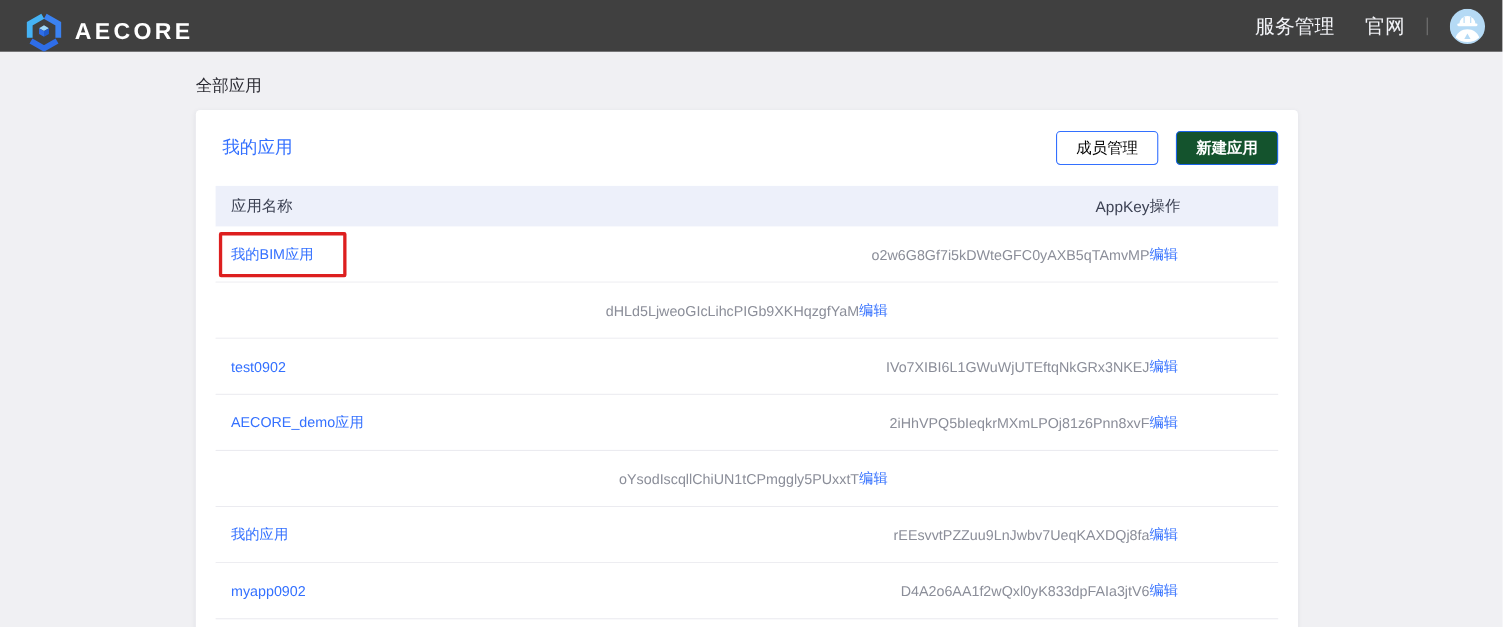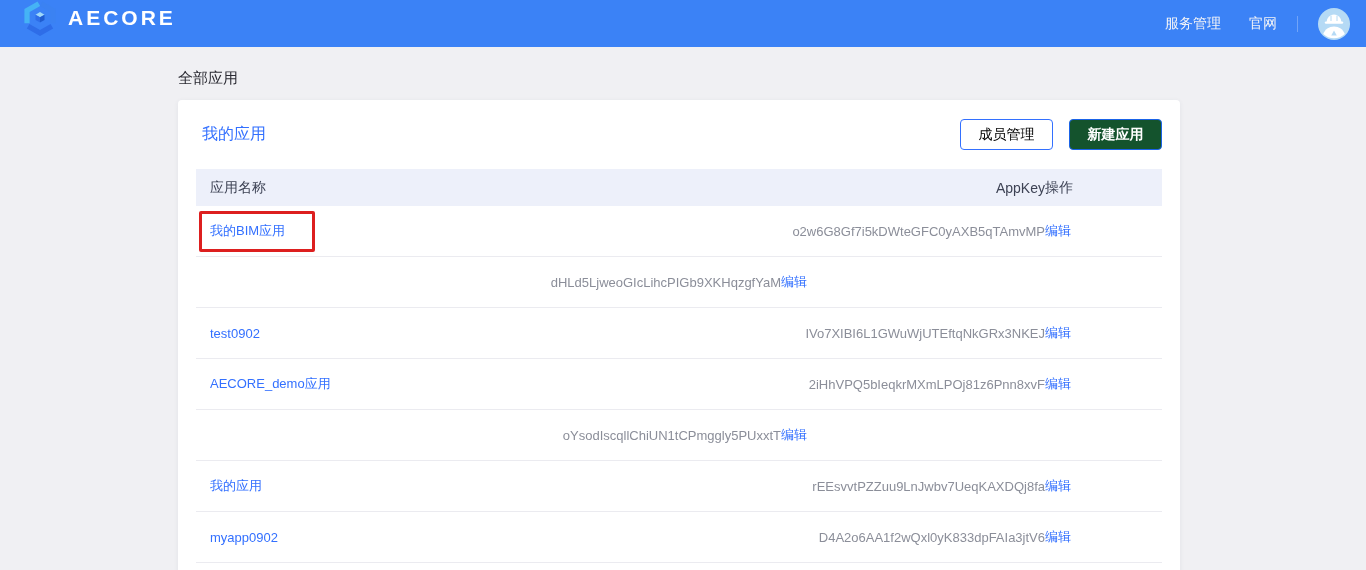--- a/index.html
+++ b/index.html
@@ -6,42 +6,42 @@
   html, body { width: 1366px; height: 570px; overflow: hidden; }
   body {
     font-family: "Liberation Sans", "DejaVu Sans", sans-serif;
     background: #f0f0f3;
     position: relative;
   }
 
   
   .navbar {
     height: 47px;
-    background: #3b82f6;
-    display: flex;
-    align-items: flex-start;
+    background: #404040;
+    display: flex;
+    align-items: flex-end;
     padding: 0 16px 0 22px;
     position: relative;
   }
   .brand { display: flex; align-items: center; gap: 10px; cursor: pointer; }
   .brand-text {
     color: #ffffff;
     font-size: 21px;
     font-weight: 800;
     letter-spacing: 3px;
   }
   .nav-right {
     margin-left: auto;
     display: flex;
     align-items: center;
     height: 100%;
   }
   .nav-item {
     color: #f2f3f7;
-    font-size: 14px;
+    font-size: 18px;
     height: 100%;
     display: flex;
     align-items: center;
     padding: 0 14px;
     position: relative;
     cursor: pointer;
   }
   .nav-item .underline {
     position: absolute;
     left: 12px; right: 12px; bottom: 0;

